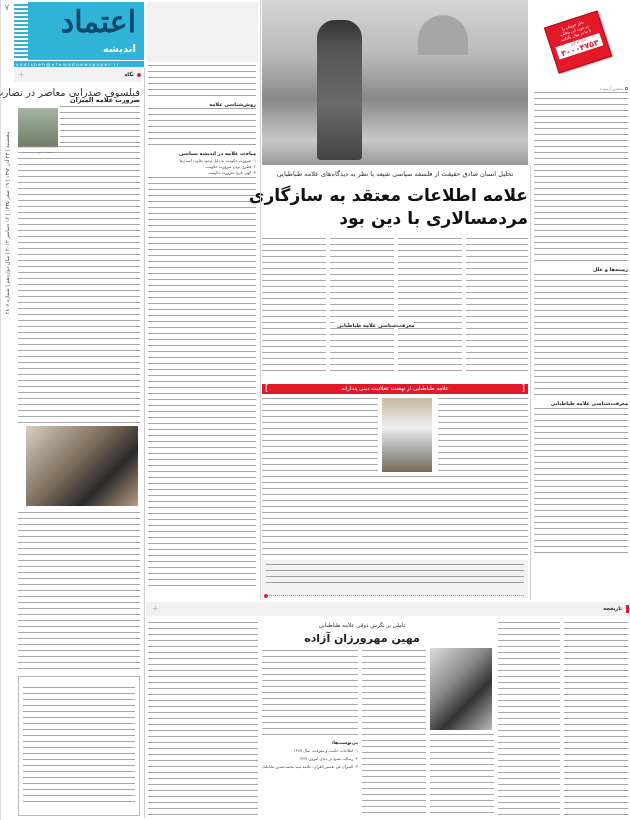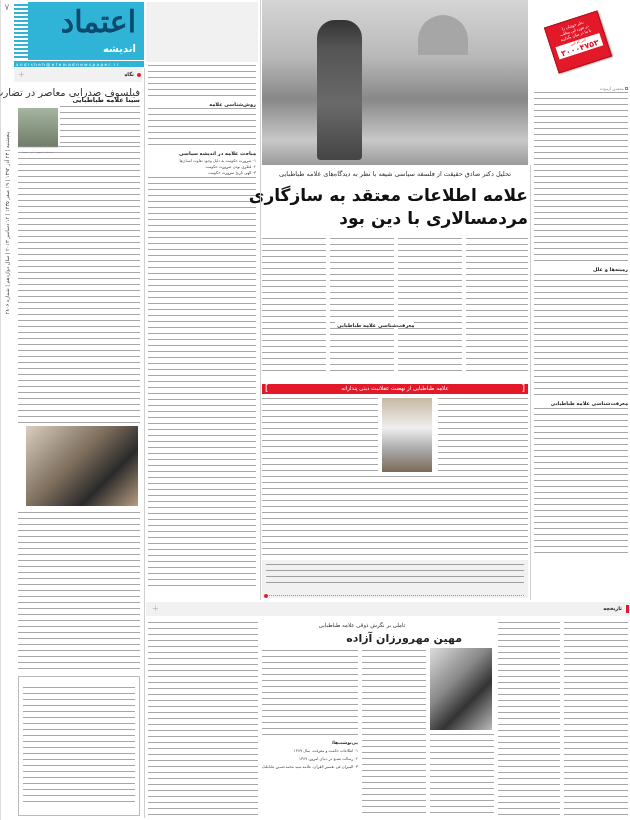--- a/index.html
+++ b/index.html
@@ -27,21 +27,21 @@
 </div>
 <div class="abs" style="left:14px;top:60px;width:130px;height:7px;background:#2fb3d6;color:#fff;font-size:4px;line-height:7px;direction:ltr;text-align:left;padding-left:2px;letter-spacing:1.5px;border-top:1px solid #fff">andisheh@etemadnewspaper.ir</div>
 
 <div class="abs" style="left:14px;top:68px;width:128px;height:750px">
   <div style="position:absolute;top:0;left:0;width:128px;height:14px;background:#f1f1f1">
     <span style="position:absolute;right:1px;top:5px;width:4px;height:4px;background:#e3192a;border-radius:50%"></span>
     <span style="position:absolute;right:8px;top:3px;font-size:5px;font-weight:bold">نگاه</span>
     <span style="position:absolute;left:4px;top:2px;font-size:8px;color:#bbb">+</span>
   </div>
   <div style="position:absolute;top:19px;right:2px;font-size:10px;color:#333;white-space:nowrap">فیلسوف صدرایی معاصر در تضارب اندیشه‌ها</div>
-  <div style="position:absolute;top:28px;right:2px;font-size:6.5px;font-weight:bold;white-space:nowrap">سینا علامه طباطبایی</div>
+  <div style="position:absolute;top:28px;right:2px;font-size:6.5px;font-weight:bold;white-space:nowrap">ضرورت علامه المیزان</div>
   <div class="lines" style="position:absolute;top:38px;right:2px;width:80px;height:38px"></div>
   <div class="photo" style="position:absolute;top:40px;left:4px;width:40px;height:40px;background:linear-gradient(180deg,#a5b5a2,#6e7a64)"></div>
   <div style="position:absolute;top:82px;left:4px;width:40px;font-size:3.5px;color:#666;text-align:center">حسام جمهور ابن سینا</div>
   <div class="lines" style="position:absolute;top:78px;right:2px;width:122px;height:280px"></div>
   <div class="photo" style="position:absolute;top:358px;left:12px;width:112px;height:80px;background:linear-gradient(135deg,#d9cfc0,#7a6a5a 45%,#2a2a2a 70%,#b99d82)"></div>
   <div class="lines" style="position:absolute;top:444px;right:2px;width:122px;height:160px"></div>
   <div style="position:absolute;top:608px;left:4px;width:122px;height:140px;border:1px solid #bbb">
     <div class="lines" style="position:absolute;top:10px;left:4px;right:4px;height:120px"></div>
   </div>
 </div>
@@ -57,21 +57,21 @@
   <div style="position:absolute;top:164px;right:2px;font-size:3.8px;color:#444;white-space:nowrap">۲- فطری بودن ضرورت حکومت</div>
   <div style="position:absolute;top:170px;right:2px;font-size:3.8px;color:#444;white-space:nowrap">۳- الهی تاریخ ضرورت حکومت</div>
   <div class="lines" style="position:absolute;top:177px;right:2px;width:108px;height:413px"></div>
 </div>
 
 <div class="abs photo" style="left:262px;top:0;width:266px;height:165px;background:linear-gradient(180deg,#d5d5d5 0,#b8b8b8 35%,#888 60%,#c8c8c8 85%,#9a9a9a 100%)">
   <div style="position:absolute;left:55px;top:20px;width:45px;height:140px;background:linear-gradient(180deg,#333 0,#555 20%,#6a6a6a 60%,#444);border-radius:18px 18px 4px 4px"></div>
   <div style="position:absolute;right:60px;top:15px;width:50px;height:40px;background:#a6a6a6;border-radius:25px 25px 0 0"></div>
 </div>
 
-<div class="abs" style="left:262px;top:170px;width:266px;font-size:6.5px;color:#333;text-align:center;white-space:nowrap">تحلیل دکتر صادق حقیقت از فلسفه سیاسی شیعه با نظر به دیدگاه‌های علامه طباطبایی</div>
+<div class="abs" style="left:262px;top:170px;width:266px;font-size:6.5px;color:#333;text-align:center;white-space:nowrap">تحلیل انسان صادق حقیقت از فلسفه سیاسی شیعه با نظر به دیدگاه‌های علامه طباطبایی</div>
 <div class="abs" style="left:262px;top:185px;width:266px;font-size:17px;font-weight:bold;text-align:center;white-space:nowrap;color:#111">علامه اطلاعات معتقد به سازگاری</div>
 <div class="abs" style="left:262px;top:208px;width:266px;font-size:17px;font-weight:bold;text-align:right;white-space:nowrap;color:#111">مردمسالاری با دین بود</div>
 
 <div class="abs lines" style="left:466px;top:238px;width:62px;height:135px"></div>
 <div class="abs lines" style="left:398px;top:238px;width:64px;height:135px"></div>
 <div class="abs lines" style="left:330px;top:238px;width:64px;height:135px"></div>
 <div class="abs lines" style="left:262px;top:238px;width:64px;height:135px"></div>
 <div class="sub abs" style="left:335px;top:322px;background:#fff;padding-left:2px">معرفت‌شناسی علامه طباطبایی</div>
 
 <div class="abs" style="left:262px;top:384px;width:266px;height:10px;background:#e3192a">
@@ -118,21 +118,21 @@
 <div class="vline" style="left:530px;top:165px;height:435px"></div>
 <div class="vline" style="left:260px;top:0;height:600px"></div>
 
 <div class="abs" style="left:146px;top:602px;width:484px;height:14px;background:#f1f1f1">
   <span style="position:absolute;left:6px;top:2px;font-size:8px;color:#bbb">+</span>
   <span style="position:absolute;right:1px;top:3px;width:3px;height:8px;background:#e3192a"></span>
   <span style="position:absolute;right:8px;top:3px;font-size:5px;font-weight:bold">تاریخچه</span>
 </div>
 
 <div class="abs" style="left:262px;top:622px;width:200px;text-align:center;font-size:5.5px;color:#333;white-space:nowrap">تاملی بر نگرش ذوقی علامه طباطبایی</div>
-<div class="abs" style="left:262px;top:632px;width:200px;text-align:right;font-size:11px;font-weight:bold;white-space:nowrap">مهین مهرورزان آزاده</div>
+<div class="abs" style="left:262px;top:632px;width:200px;text-align:center;font-size:11px;font-weight:bold;white-space:nowrap">مهین مهرورزان آزاده</div>
 
 <div class="abs lines" style="left:564px;top:622px;width:64px;height:194px"></div>
 <div class="abs lines" style="left:498px;top:622px;width:62px;height:194px"></div>
 <div class="abs photo" style="left:430px;top:648px;width:62px;height:82px;background:linear-gradient(135deg,#ddd,#888 40%,#333 65%,#bbb)"></div>
 <div class="abs lines" style="left:362px;top:650px;width:64px;height:166px"></div>
 <div class="abs lines" style="left:430px;top:734px;width:64px;height:82px"></div>
 <div class="abs lines" style="left:262px;top:650px;width:96px;height:86px"></div>
 <div class="abs" style="left:262px;top:740px;width:96px;text-align:right;font-size:4.5px;font-weight:bold">پی‌نوشت‌ها:</div>
 <div class="abs" style="left:262px;top:748px;width:96px;text-align:right;font-size:3.8px;color:#444;white-space:nowrap;overflow:hidden">۱- اطلاعات حکمت و معرفت، سال ۱۳۸۹</div>
 <div class="abs" style="left:262px;top:756px;width:96px;text-align:right;font-size:3.8px;color:#444;white-space:nowrap;overflow:hidden">۲- رسالت تشیع در دنیای امروز، ۱۳۸۹</div>

